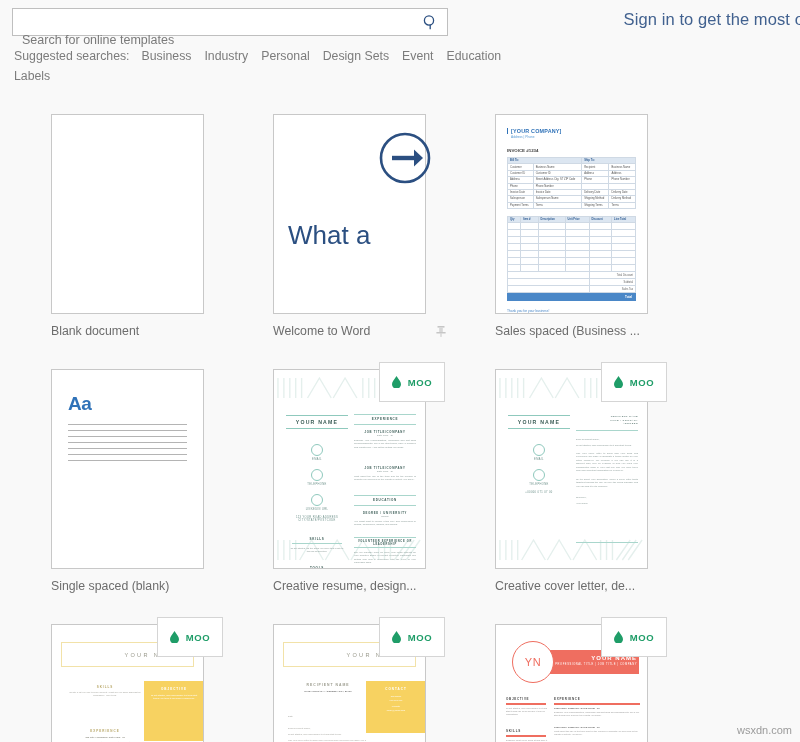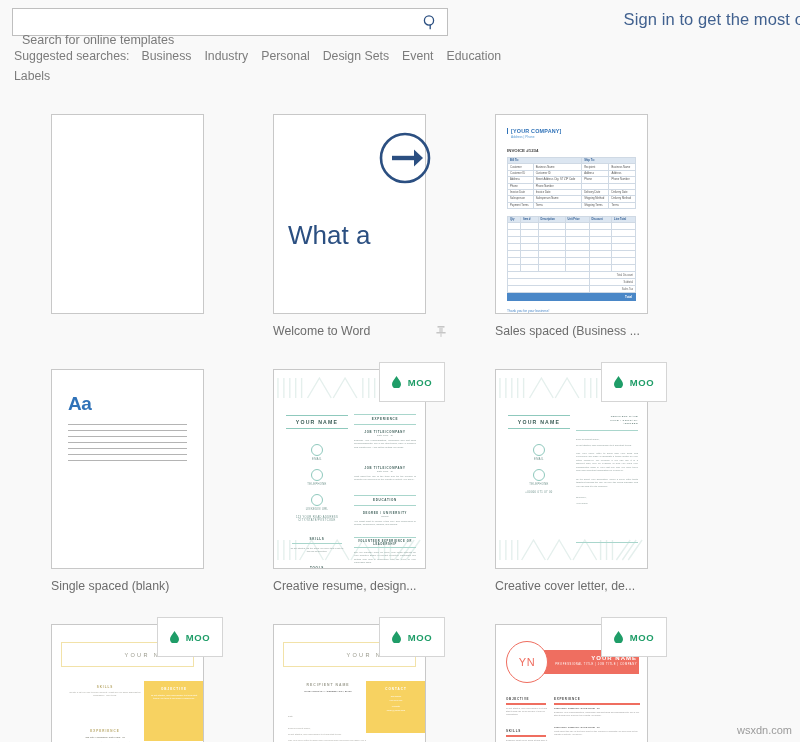--- a/index.html
+++ b/index.html
@@ -166,21 +166,21 @@
   }
   .yel-name { font-size:5.6px; letter-spacing:2.3px; color:#9a9a8c; }
   .yel-block { position:absolute; background:#f7d261; }
   .yel-h { position:absolute; font-size:3px; letter-spacing:1px; color:#b9a86a; text-align:center; font-weight:bold; }
   .yel-p { position:absolute; font-size:2.3px; color:#a6a6a0; line-height:3.2px; text-align:center; }
 
   
   .red { position:absolute; inset:0; background:#fff; overflow:hidden; }
   .red-bar { position:absolute; left:26px; top:25px; right:8px; height:24px; background:#ef6e60; }
   .red-circ {
-    position:absolute; left:10px; top:16px; width:42px; height:42px;
+    position:absolute; left:16px; top:16px; width:42px; height:42px;
     border-radius:50%; border:1.6px solid #ef6e60; background:#fff;
     display:flex; align-items:center; justify-content:center;
     color:#ef6e60; font-size:11px; letter-spacing:.6px; z-index:2;
   }
   .red-h { position:absolute; font-size:3px; font-weight:bold; color:#4a4a4a; letter-spacing:.7px; }
   .red-rule { position:absolute; height:1.6px; background:#ef6e60; }
   .red-p { position:absolute; font-size:2.3px; color:#9a9a9a; line-height:3.2px; }
   .red-name { position:absolute; right:10px; top:30px; text-align:right; color:#fff; }
   .red-name .n1 { font-size:6px; font-weight:bold; letter-spacing:1px; }
   .red-name .n2 { font-size:2.6px; letter-spacing:.6px; margin-top:1.5px; }
@@ -216,20 +216,23 @@
       <span class="suggest-label">Suggested searches:</span><a class="suggest-link" href="#">Business</a><a class="suggest-link" href="#">Industry</a><a class="suggest-link" href="#">Personal</a><a class="suggest-link" href="#">Design Sets</a><a class="suggest-link" href="#">Event</a><a class="suggest-link" href="#">Education</a><br><a class="suggest-link" href="#">Labels</a>
     </div>
   </div>
 
   <div class="gallery">
     <div class="grid">
 
       <div class="tile">
         <div class="thumb-wrap">
           <div class="thumb blank-doc"></div>
+        </div>
+        <div class="tile-label-row">
+          <span class="tile-label">Blank document</span>
         </div>
       </div>
 
       <div class="tile">
         <div class="thumb-wrap">
           <div class="thumb tour">
             <div class="tour-text">
               <div>What a</div>
             </div>
           </div>

